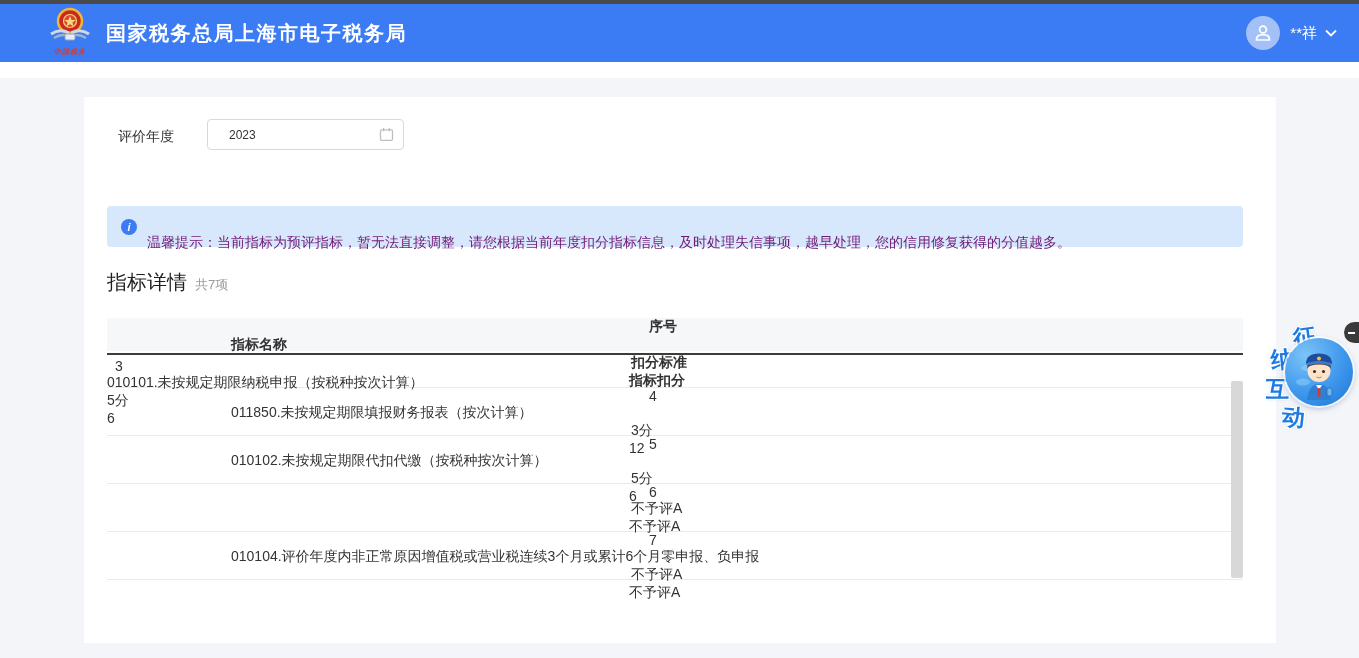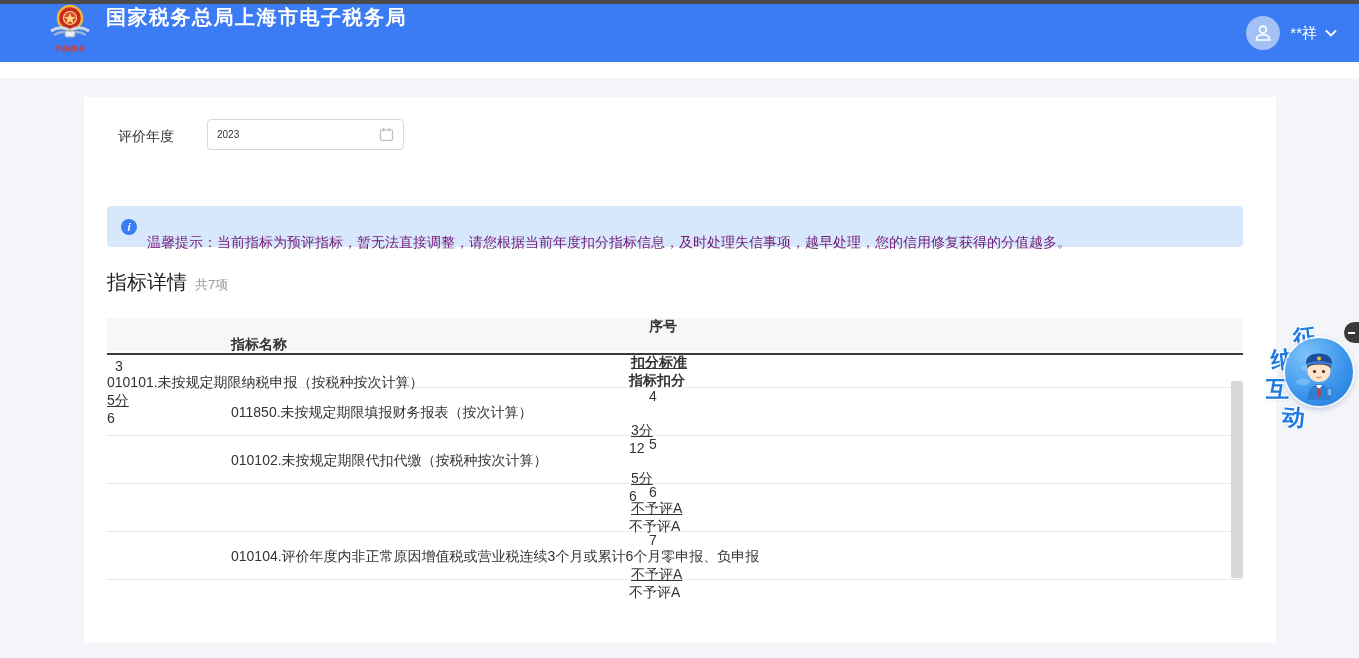--- a/index.html
+++ b/index.html
@@ -3,21 +3,21 @@
 <meta charset="utf-8">
 <style>
   * { margin:0; padding:0; box-sizing:border-box; }
   html,body { width:1359px; height:658px; overflow:hidden;
     font-family:"Liberation Sans","DejaVu Sans",sans-serif; background:#f4f5f8; }
   .abs { position:absolute; }
 
   
   #topstrip { left:0; top:0; width:1359px; height:4px; background:#4a4a4a; }
   #header { left:0; top:4px; width:1359px; height:58px; background:#3b7bf3;
-    display:flex; }
+    display:flex; align-items:center; }
   #whitestrip { left:0; top:62px; width:1359px; height:16px; background:#ffffff; }
   #graybg { left:0; top:78px; width:1359px; height:580px; background:#f4f5f8; }
 
   #logo { margin-left:46px; width:48px; height:52px; display:flex; flex-direction:column; align-items:center; }
   #logo svg { display:block; }
   #app-title { color:#ffffff; font-size:20px; font-weight:600; letter-spacing:1.5px; margin-left:12px; }
 
   #user-area { margin-left:auto; margin-right:22px; display:flex; align-items:center; cursor:pointer; }
   #avatar { width:34px; height:34px; border-radius:50%; background:#a3c0f7;
     display:flex; align-items:center; justify-content:center; }
@@ -25,22 +25,22 @@
   #user-caret { margin-left:8px; display:flex; align-items:center; }
 
   
   #card { left:84px; top:97px; width:1192px; height:546px; background:#ffffff; position:absolute; }
 
   
   #filter-label { left:34px; top:31px; font-size:14px; color:#333; position:absolute; }
   #year-input-wrap { left:123px; top:22px; width:197px; height:31px; position:absolute;
     border:1px solid #d9d9d9; border-radius:4px; background:#fff;
     display:flex; align-items:center; padding:0 9px; }
-  #year-input { border:none; outline:none; flex:1; font-size:10px; color:#333;
-    font-family:"Liberation Sans","DejaVu Sans",sans-serif; min-width:0; background:transparent; }
+  #year-input { border:none; outline:none; flex:1; font-size:12px; color:#333;
+    font-family:"Liberation Sans","DejaVu Sans",sans-serif; min-width:0; background:transparent;margin-left:12px; }
   #calendar-icon { display:flex; align-items:center; }
 
   
   #notice { left:23px; top:109px; width:1136px; height:41px; position:absolute;
     background:#d8e8fc; border-radius:4px; display:flex; align-items:center; padding:0 14px; }
   #info-icon { width:16px; height:16px; border-radius:50%; background:#3b7bf3; color:#fff;
     font-size:11px; font-weight:700; display:flex; align-items:center; justify-content:center;
     flex:0 0 16px; font-style:italic; }
   #notice-text { font-size:14px; color:#701a75; margin-left:10px; white-space:nowrap;margin-top:32px; }
 
@@ -48,21 +48,21 @@
   #section-head { left:23px; top:172px; position:absolute; display:flex; align-items:baseline; }
   #section-title { font-size:20px; font-weight:400; color:#1f1f1f; }
   #section-count { font-size:13px; color:#9a9a9a; margin-left:8px; }
 
   
   #table { left:23px; top:221px; width:1136px; position:absolute; }
   .t-row { display:flex; align-items:center; font-size:14px; color:#333;flex-direction:column; }
   #t-header { height:33px; background:#f6f7f9; font-weight:700; color:#333; }
   .c1 { width:68px; padding-left:8px; }
   .c2 { width:888px; }
-  .c3 { width:88px;text-decoration:underline; }
+  .c3 { width:88px; }
   .c4 { width:92px; }
   #scroll-cut-line { height:2px; background:#3c3c3c; margin-top:2px; }
   .body-row { height:48px; border-bottom:1px solid #e9eaec; }
   #row-0 { height:33px; align-items:flex-start; padding-top:3px; }
   
   #table-scrollbar { left:1147px; top:284px; width:12px; height:197px; position:absolute;
     background:#d8d8d8; border-radius:2px; }
 
   
   #mascot { left:1264px; top:316px; width:95px; height:122px; position:absolute; cursor:pointer; }

